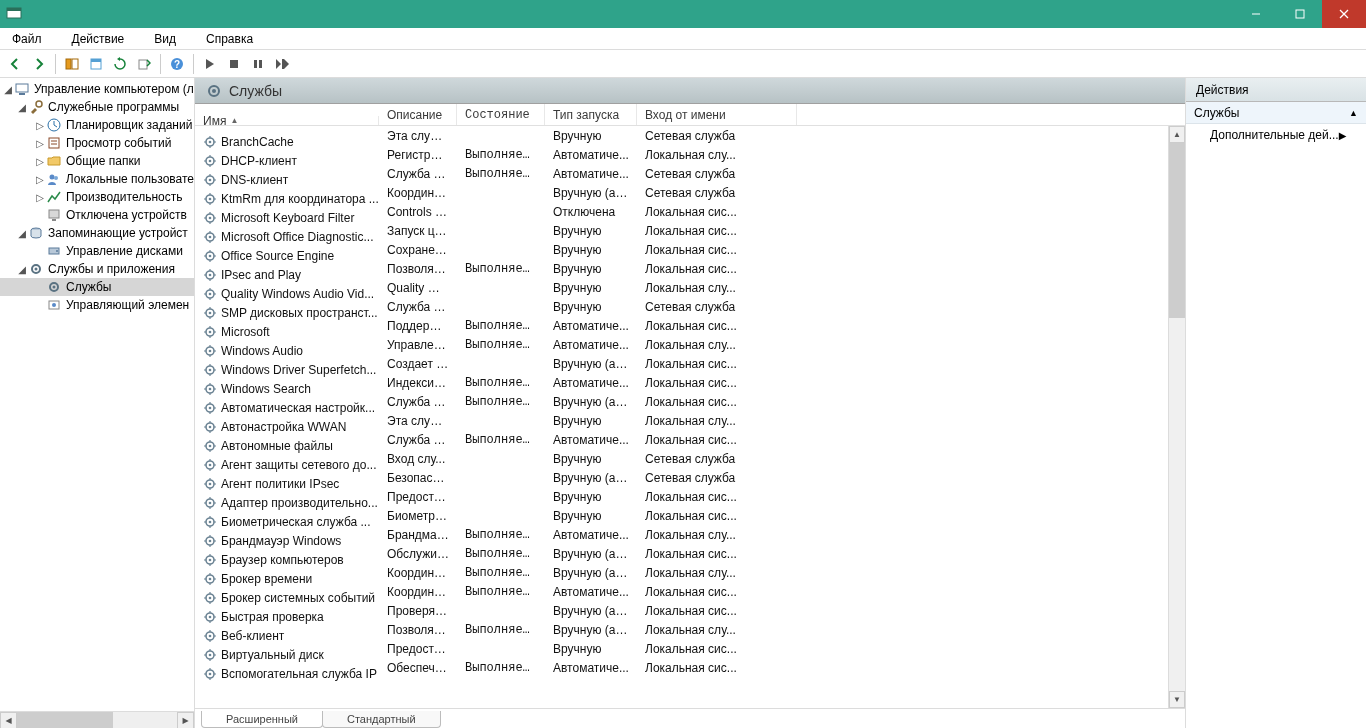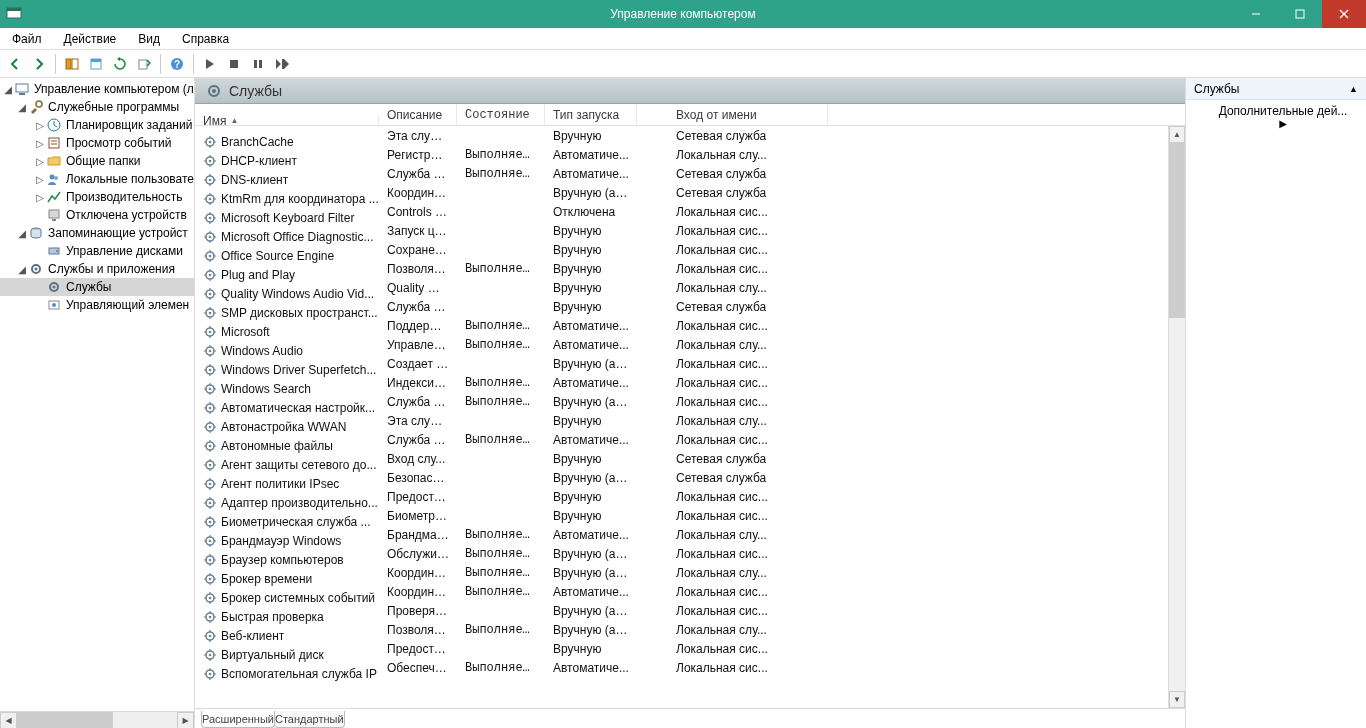--- a/index.html
+++ b/index.html
@@ -6,21 +6,21 @@
   html, body { margin:0; padding:0; width:1366px; height:728px; font-family: "Segoe UI", Tahoma, sans-serif; font-size:12px; color:#000; background:#fff; overflow:hidden; }
   
   .titlebar { height:28px; background:#2fa38a; color:#fff; display:flex; align-items:center; position:relative; }
   .titlebar .icon-slot { width:28px; height:28px; display:flex; align-items:center; justify-content:center; }
   .titlebar .title { position:absolute; left:0; right:0; text-align:center; font-size:12px; pointer-events:none; }
   .titlebar .win-controls { margin-left:auto; display:flex; height:100%; }
   .titlebar .win-btn { width:44px; height:100%; display:flex; align-items:center; justify-content:center; color:#fff; }
   .titlebar .win-btn.close { background:#c0392b; }
   .titlebar .win-btn svg { width:10px; height:10px; }
   
-  .menubar { height:22px; background:#fff; border-bottom:1px solid #dcdcdc; display:flex; align-items:center; padding:0 4px; gap:6px; }
+  .menubar { height:22px; background:#fff; border-bottom:1px solid #dcdcdc; display:flex; align-items:center; padding:0 4px; gap:14px; }
   .menubar .menu-item { padding:2px 8px; cursor:default; }
   
   .toolbar { height:28px; background:#fff; border-bottom:1px solid #dcdcdc; display:flex; align-items:center; padding:0 4px; gap:2px; }
   .tb-btn { width:22px; height:22px; display:flex; align-items:center; justify-content:center; border-radius:2px; }
   .tb-sep { width:1px; height:20px; background:#ccc; margin:0 3px; }
   
   .main { display:flex; height:calc(728px - 28px - 22px - 28px); }
   .tree-pane { width:195px; border-right:1px solid #dcdcdc; overflow:hidden; display:flex; flex-direction:column; position:relative; }
   .tree { flex:1; overflow:hidden; padding-top:2px; }
   .tree-row { display:flex; align-items:center; height:18px; padding-left:4px; white-space:nowrap; overflow:hidden; cursor:default; }
@@ -47,46 +47,45 @@
   .list-rows { position:absolute; left:0; right:17px; top:0; bottom:0; overflow:hidden; }
   .list-row { display:flex; height:19px; align-items:center; }
   .list-row .cell { padding:0 8px; white-space:nowrap; overflow:hidden; text-overflow:ellipsis; font-size:12px; color:#111; }
   .list-row .name-cell { display:flex; align-items:center; gap:4px; }
   .list-row .srv-icon { width:14px; height:14px; flex-shrink:0; }
   .vscroll { position:absolute; right:0; top:0; bottom:0; width:17px; background:#f0f0f0; border-left:1px solid #dcdcdc; display:flex; flex-direction:column; }
   .vscroll .arrow { height:17px; background:#f0f0f0; border:1px solid #ccc; display:flex; align-items:center; justify-content:center; font-size:8px; color:#555; }
   .vscroll .track { flex:1; position:relative; }
   .vscroll .thumb { position:absolute; left:0; top:0; width:100%; height:32%; background:#cdcdcd; }
   .bottom-tabs { height:20px; border-top:1px solid #dcdcdc; display:flex; align-items:flex-end; padding-left:6px; gap:0; }
-  .bottom-tabs .tab { padding:2px 0; border:1px solid #bcbcbc; border-top:none; border-radius:0 0 4px 4px; font-size:11px; color:#444; margin-right:-1px; cursor:default; background:#f8f8f8; }
+  .bottom-tabs .tab { padding:2px 24px; border:1px solid #bcbcbc; border-top:none; border-radius:0 0 4px 4px; font-size:11px; color:#444; margin-right:-1px; cursor:default; background:#f8f8f8; }
   .bottom-tabs .tab.active { background:#fff; }
   
   .actions { width:180px; overflow:hidden; display:flex; flex-direction:column; }
   .actions .hdr { background:linear-gradient(#e9eff1,#d9e2e5); height:24px; display:flex; align-items:center; padding:0 10px; font-size:12px; border-bottom:1px solid #b8b8b8; }
   .actions .section-title { background:#eef5fb; height:22px; display:flex; align-items:center; justify-content:space-between; padding:0 8px; font-size:12px; border-bottom:1px solid #dce4ea; }
-  .actions .item { padding:4px 10px 4px 24px; font-size:12px; cursor:default; display:flex; align-items:center; justify-content:flex-start;flex-direction:column; }
+  .actions .item { padding:4px 10px 4px 24px; font-size:12px; cursor:default; display:flex; align-items:center; justify-content:flex-start; }
   
   .c-name { width:184px;margin-top:12px; }
   .c-desc { width:78px; }
   .c-state { width:88px;font-family:Liberation Mono, monospace; }
   .c-start { width:92px; }
-  .c-logon { width:160px;margin-left:31px; }
+  .c-logon { width:160px; }
   .sort-indicator { font-size:8px; color:#666; }
 </style>
 </head>
 <body>
 
 <div class="titlebar">
   <div class="icon-slot">
     <svg width="16" height="16" viewBox="0 0 16 16">
         <rect x="1" y="2" width="14" height="10" fill="#fff" stroke="#2a6f5a"></rect>
         <rect x="1" y="2" width="14" height="3" fill="#2a6f5a"></rect>
       </svg>
   </div>
-  <div class="title">Управление компьютером</div>
   <div class="win-controls">
     <div class="win-btn">
         <svg viewBox="0 0 10 10">
           <line x1="1" y1="5" x2="9" y2="5" stroke="#fff" stroke-width="1"></line>
         </svg>
       </div>
     <div class="win-btn">
         <svg viewBox="0 0 10 10">
           <rect x="1" y="1" width="8" height="8" fill="none" stroke="#fff" stroke-width="1"></rect>
         </svg>
@@ -484,21 +483,21 @@
                   <span class="srv-icon"><svg width="14" height="14" viewBox="0 0 14 14">
                       <circle cx="7" cy="7" r="4" fill="none" stroke="#6c8494" stroke-width="1.6"></circle>
                       <circle cx="7" cy="7" r="1.3" fill="#6c8494"></circle>
                       <g stroke="#6c8494" stroke-width="1.2">
                         <line x1="7" y1="1" x2="7" y2="3"></line>
                         <line x1="7" y1="11" x2="7" y2="13"></line>
                         <line x1="1" y1="7" x2="3" y2="7"></line>
                         <line x1="11" y1="7" x2="13" y2="7"></line>
                       </g>
                     </svg></span>
-                  <span>Plug and Play</span>
+                  <span>IPsec and Play</span>
                 </div>
                 <div class="cell c-desc">Позволяет...</div>
                 <div class="cell c-state">Выполняется</div>
                 <div class="cell c-start">Вручную</div>
                 <div class="cell c-logon">Локальная сис...</div>
               </div>
               <div class="list-row">
                 <div class="cell c-name name-cell">
                   <span class="srv-icon"><svg width="14" height="14" viewBox="0 0 14 14">
                       <circle cx="7" cy="7" r="4" fill="none" stroke="#6c8494" stroke-width="1.6"></circle>
@@ -908,20 +907,21 @@
         </div>
       </div>
     </div>
     <div class="bottom-tabs">
       <div class="tab active">Расширенный</div>
       <div class="tab">Стандартный</div>
     </div>
   </div>
 
   <div class="actions">
+    <div class="hdr">Действия</div>
     <div class="section-title">
       <span>Службы</span>
       <span style="font-size:9px;">▲</span>
     </div>
     <div class="item">
       <span>Дополнительные дей...</span>
       <span style="font-size:10px;">▶</span>
     </div>
   </div>
 

